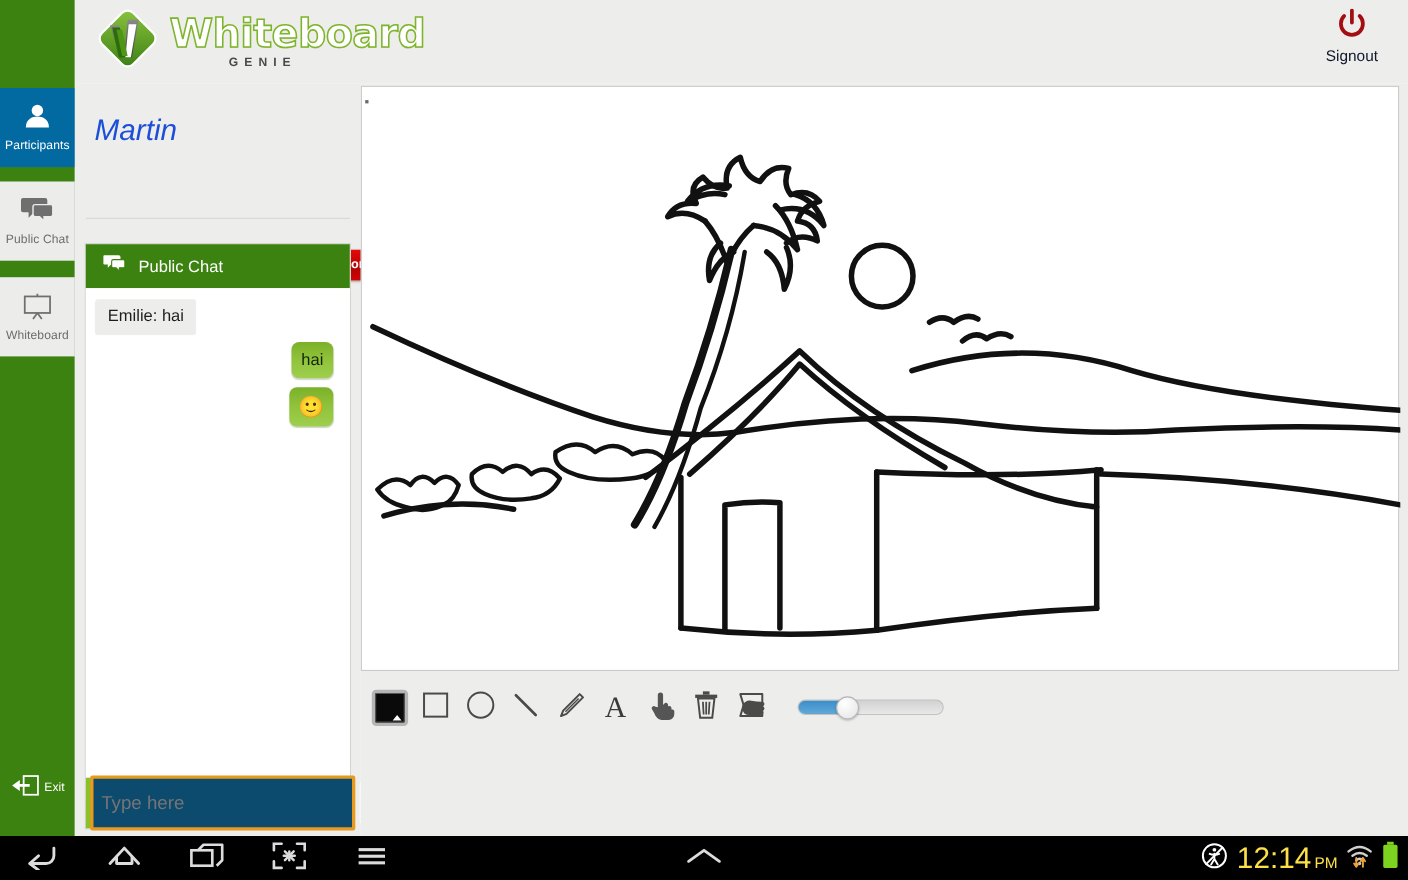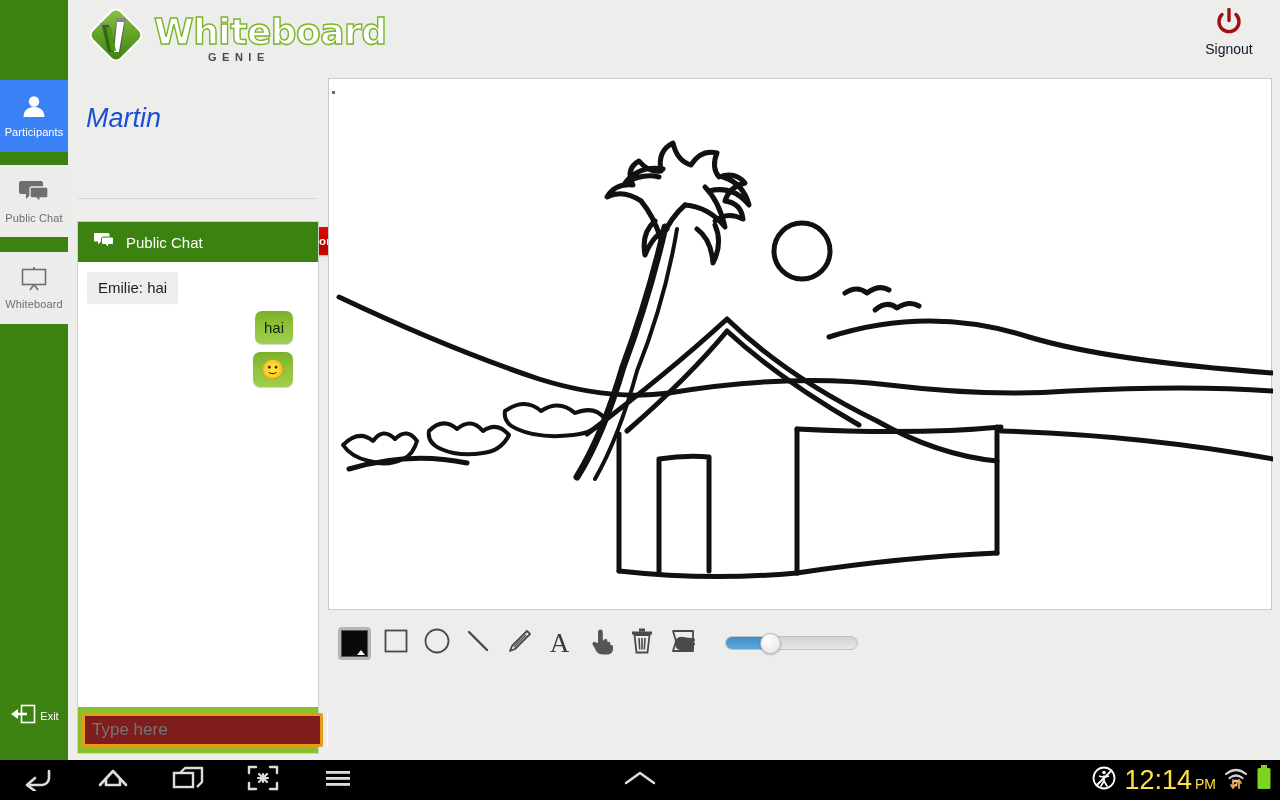--- a/index.html
+++ b/index.html
@@ -13,21 +13,21 @@
   
   .sidebar {
     position:absolute; left:0; top:0; width:68px; height:760px;
     background:#3c8210;
   }
   .side-tile {
     position:absolute; left:0; width:68px;
     display:flex; flex-direction:column; align-items:center; justify-content:center;
     gap:3px;
   }
-  .side-tile.active { background:#3b82f6; }
+  .side-tile.active { background:#0369a1; }
   .side-tile.inactive { background:#ececeb; }
   .side-tile .st-label {
     font-size:11px; line-height:12px; letter-spacing:.1px;
   }
   .side-tile.active .st-label { color:#ffffff; }
   .side-tile.inactive .st-label { color:#6d6d6d; }
   .side-tile .st-icon { display:block; }
 
   .tile-participants { top:80px; height:72px; }
   .tile-publicchat   { top:165px; height:72px; }
@@ -87,21 +87,21 @@
     position:absolute; left:9px; top:126px; width:242px; height:552px;
     background:#ffffff; border:1px solid #cfcfce;
   }
   .chat-header {
     height:40px; background:#3c8210; display:flex; align-items:center; gap:12px;
     padding-left:16px;
   }
   .chat-header .ch-title { color:#ffffff; font-size:15px; }
   .chat-scroll {
     height:466px; background:#ffffff; position:relative; overflow:hidden;
-    padding:10px 24px 0 8px;
+    padding:10px 14px 0 8px;
   }
   .msg-in {
     display:inline-block; background:#ededec; color:#1d1d1d;
     font-size:15px; padding:7px 11px; border-radius:2px;
     box-shadow:0 1px 1px rgba(0,0,0,.08);
     margin-left:1px;
   }
   .bubble-row { display:flex; justify-content:flex-end; padding-right:1px; }
   .msg-out {
     background:linear-gradient(to bottom,#7bb029 0%,#8fc23a 45%,#9fcf4e 100%);
@@ -110,21 +110,21 @@
     padding:8px 9px; margin-top:8px;
     box-shadow:0 1px 1px rgba(0,0,0,.18);
   }
   .msg-out.emoji { padding:6px 8px; }
 
   .input-row {
     position:absolute; left:0; bottom:0; width:100%; height:46px;
     background:#8cbf2a; display:flex; align-items:center; padding:0 4px; gap:4px;
   }
   .chat-input {
-    flex:1; height:34px; background:#7f1d1d;
+    flex:1; height:50px; background:#0c4a6e;
     border:3px solid #e79a1c; border-radius:2px;
     font-size:17px; color:#9a9a9a; padding:0 7px;
     font-family:"Liberation Sans", sans-serif;
     outline:none;
   }
   .send-btn {
     width:57px; height:38px;
     background:linear-gradient(to bottom,#67a31e 0%,#4f8c14 100%);
     border:1px solid #ffffff; border-radius:3px;
     color:#ffffff; font-size:15px; cursor:pointer;

